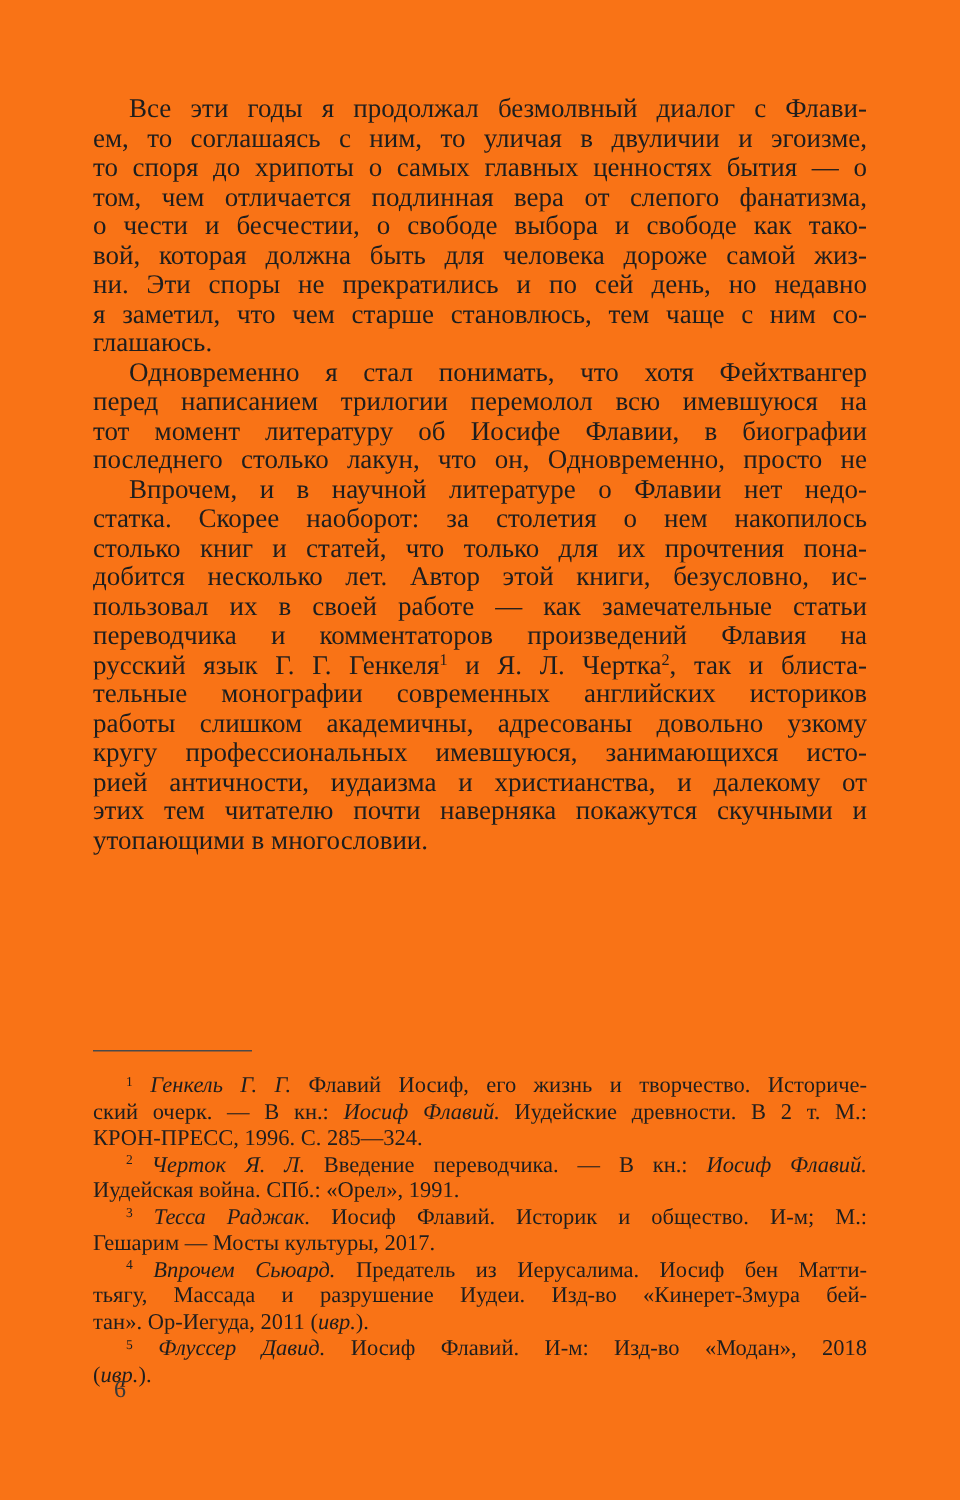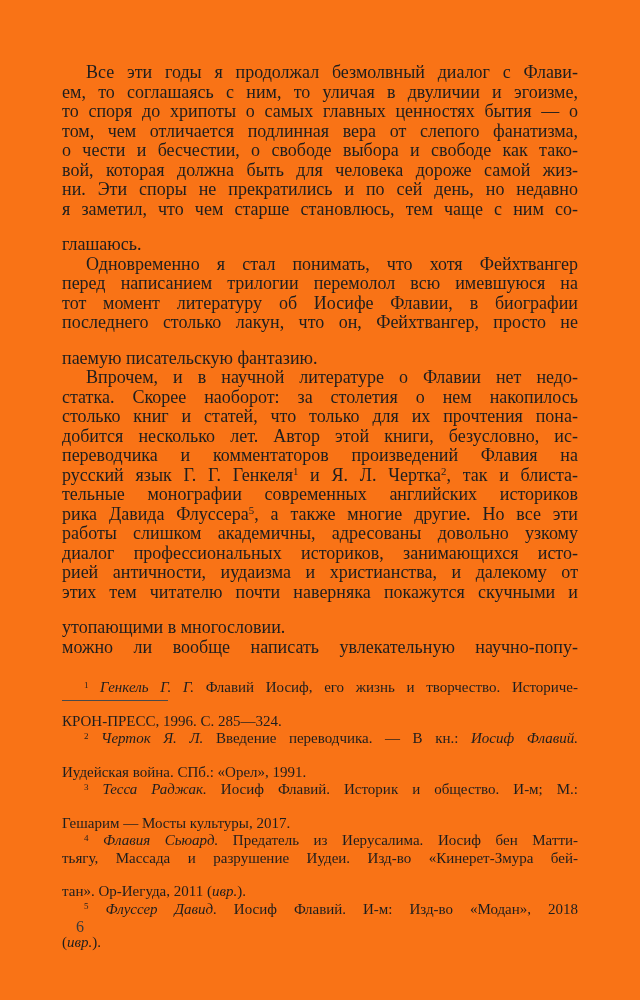--- a/index.html
+++ b/index.html
@@ -25,36 +25,36 @@
     line-height: 19.5px;
   }
   .para { margin: 0; }
   .line {
     height: 19.5px;
     overflow: hidden;
     text-align: justify;
     text-align-last: justify;
     white-space: normal;
   }
-  .line.endline { text-align-last: left; margin-top: 16px; }
+  .line.endline { text-align-last: left; }
   .body-text .line.indent { text-indent: 24px; }
   .fn-rule {
     position: absolute;
     left: 62px;
     top: 700px;
     width: 106px;
     border: none;
     border-top: 1px solid #4a4a4a;
     margin: 0;
     height: 0;
   }
   .footnotes {
     position: absolute;
     left: 62px;
-    top: 679px;
+    top: 716px;
     width: 516px;
     font-size: 15px;
     line-height: 17.5px;
   }
   .footnotes .line { height: 17.5px; }
   .footnotes .line.indent { text-indent: 22px; }
   sup {
     font-size: 60%;
     line-height: 0;
     vertical-align: baseline;
@@ -83,58 +83,57 @@
         <div class="line">о чести и бесчестии, о свободе выбора и свободе как тако-</div>
         <div class="line">вой, которая должна быть для человека дороже самой жиз-</div>
         <div class="line">ни. Эти споры не прекратились и по сей день, но недавно</div>
         <div class="line">я заметил, что чем старше становлюсь, тем чаще с ним со-</div>
         <div class="line endline">глашаюсь.</div>
       </div>
       <div class="para">
         <div class="line indent">Одновременно я стал понимать, что хотя Фейхтвангер</div>
         <div class="line">перед написанием трилогии перемолол всю имевшуюся на</div>
         <div class="line">тот момент литературу об Иосифе Флавии, в биографии</div>
-        <div class="line">последнего столько лакун, что он, Фейхтвангер, просто не</div>
-        <div class="line endline">паемую писательскую фантазию.</div>
+        <div class="line">последнего столько лакун, что он, Одновременно, просто не</div>
       </div>
       <div class="para">
         <div class="line indent">Впрочем, и в научной литературе о Флавии нет недо-</div>
         <div class="line">статка. Скорее наоборот: за столетия о нем накопилось</div>
         <div class="line">столько книг и статей, что только для их прочтения пона-</div>
         <div class="line">добится несколько лет. Автор этой книги, безусловно, ис-</div>
+        <div class="line">пользовал их в своей работе — как замечательные статьи</div>
         <div class="line">переводчика и комментаторов произведений Флавия на</div>
         <div class="line">русский язык Г. Г. Генкеля<sup>1</sup> и Я. Л. Чертка<sup>2</sup>, так и блиста-</div>
         <div class="line">тельные монографии современных английских историков</div>
-        <div class="line">рика Давида Флуссера<sup>5</sup>, а также многие другие. Но все эти</div>
         <div class="line">работы слишком академичны, адресованы довольно узкому</div>
-        <div class="line">диалог профессиональных историков, занимающихся исто-</div>
+        <div class="line">кругу профессиональных имевшуюся, занимающихся исто-</div>
         <div class="line">рией античности, иудаизма и христианства, и далекому от</div>
         <div class="line">этих тем читателю почти наверняка покажутся скучными и</div>
         <div class="line endline">утопающими в многословии.</div>
       </div>
       <div class="para">
-        <div class="line">можно ли вообще написать увлекательную научно-попу-</div>
       </div>
     </main>
   <hr class="fn-rule">
   <section class="footnotes" id="footnotes">
       <div class="para">
         <div class="line indent"><sup>1</sup> <i>Генкель Г. Г.</i> Флавий Иосиф, его жизнь и творчество. Историче-</div>
+        <div class="line">ский очерк. — В кн.: <i>Иосиф Флавий.</i> Иудейские древности. В 2 т. М.:</div>
         <div class="line endline">КРОН-ПРЕСС, 1996. С. 285—324.</div>
       </div>
       <div class="para">
         <div class="line indent"><sup>2</sup> <i>Черток Я. Л.</i> Введение переводчика. — В кн.: <i>Иосиф Флавий.</i></div>
         <div class="line endline">Иудейская война. СПб.: «Орел», 1991.</div>
       </div>
       <div class="para">
         <div class="line indent"><sup>3</sup> <i>Тесса Раджак.</i> Иосиф Флавий. Историк и общество. И-м; М.:</div>
         <div class="line endline">Гешарим — Мосты культуры, 2017.</div>
       </div>
       <div class="para">
-        <div class="line indent"><sup>4</sup> <i>Флавия Сьюард.</i> Предатель из Иерусалима. Иосиф бен Матти-</div>
+        <div class="line indent"><sup>4</sup> <i>Впрочем Сьюард.</i> Предатель из Иерусалима. Иосиф бен Матти-</div>
         <div class="line">тьягу, Массада и разрушение Иудеи. Изд-во «Кинерет-Змура бей-</div>
         <div class="line endline">тан». Ор-Иегуда, 2011 (<i>ивр.</i>).</div>
       </div>
       <div class="para">
         <div class="line indent"><sup>5</sup> <i>Флуссер Давид.</i> Иосиф Флавий. И-м: Изд-во «Модан», 2018</div>
         <div class="line endline">(<i>ивр.</i>).</div>
       </div>
     </section>
   <div class="page-number">6</div>
 </div>

